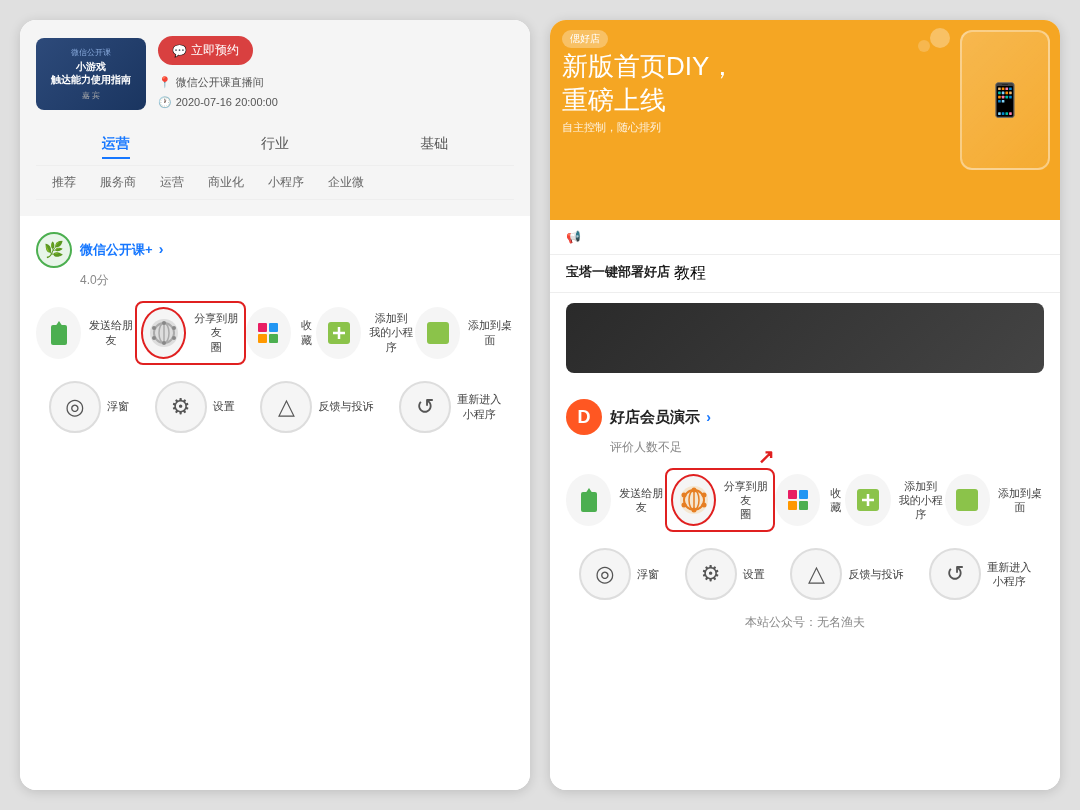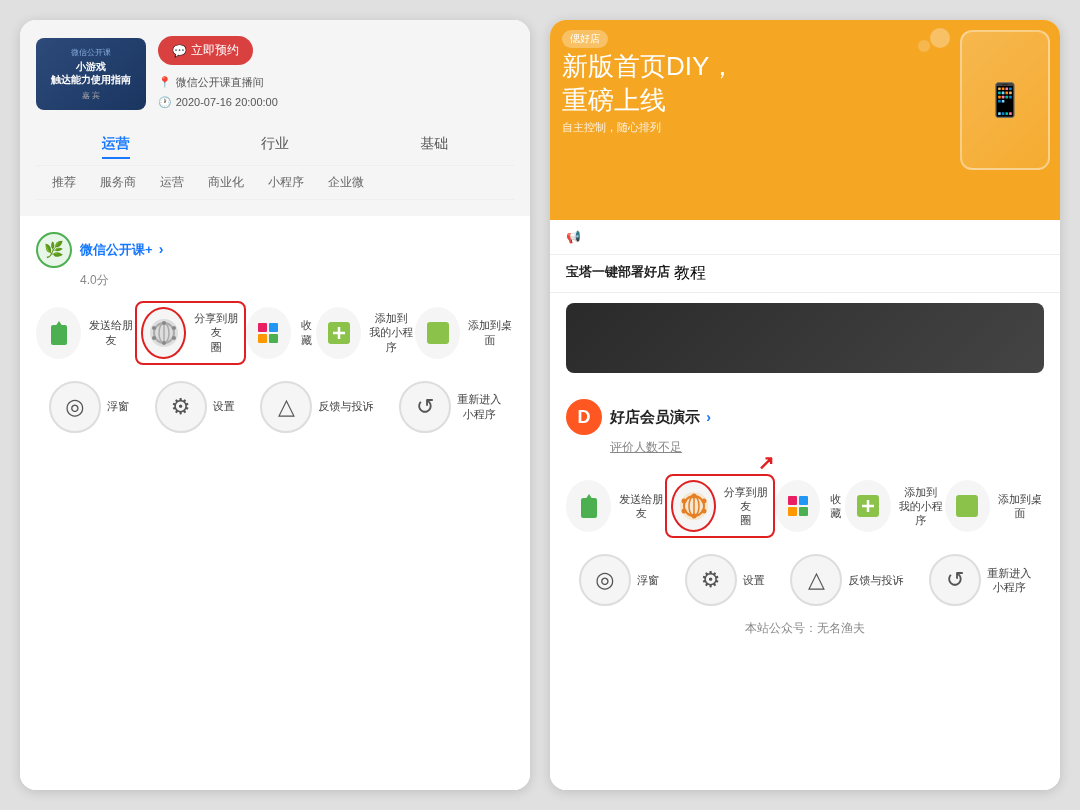--- a/index.html
+++ b/index.html
@@ -321,22 +321,21 @@
     }
     .right-mp-name {
       font-size: 15px;
       font-weight: bold;
       color: #222;
     }
     .right-mp-rating {
       font-size: 12px;
       color: #888;
       margin-left: 44px;
-      margin-bottom: 18px;
-      text-decoration: underline;
+      margin-bottom: 12px;
     }
 
     
     .watermark {
       text-align: center;
       font-size: 12px;
       color: #888;
       padding: 4px 0 2px;
       background: #fff;
     }

